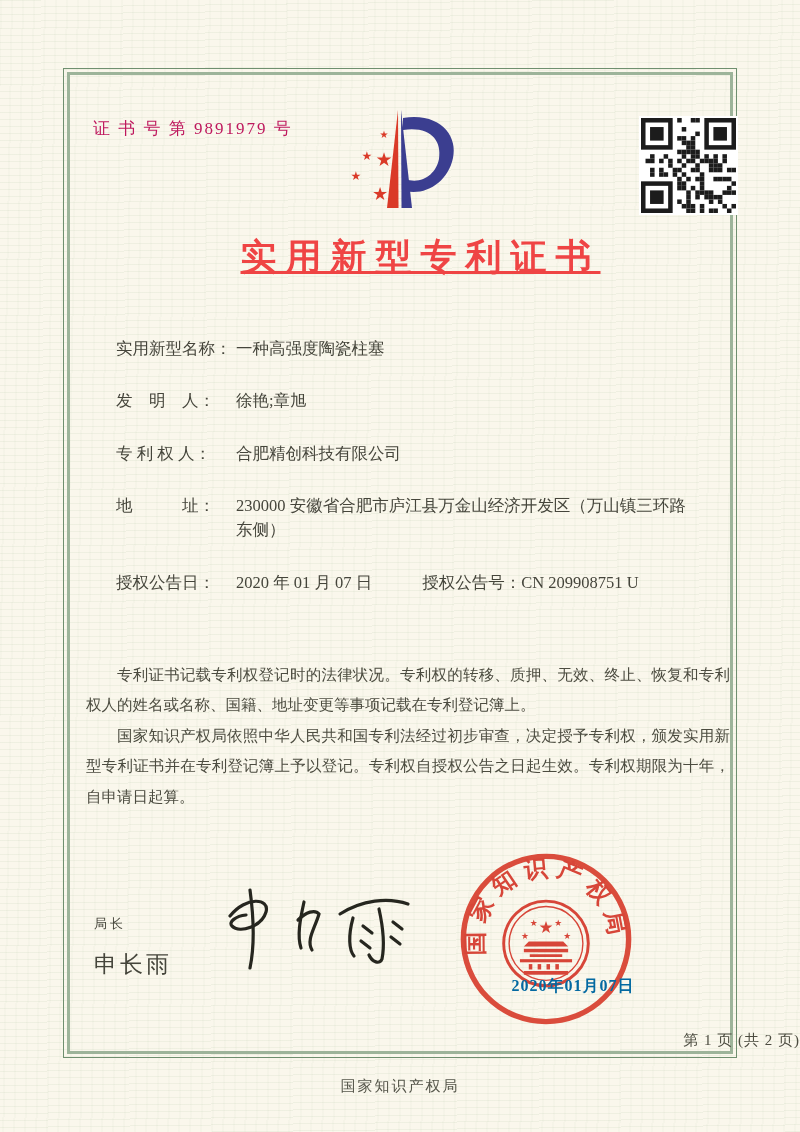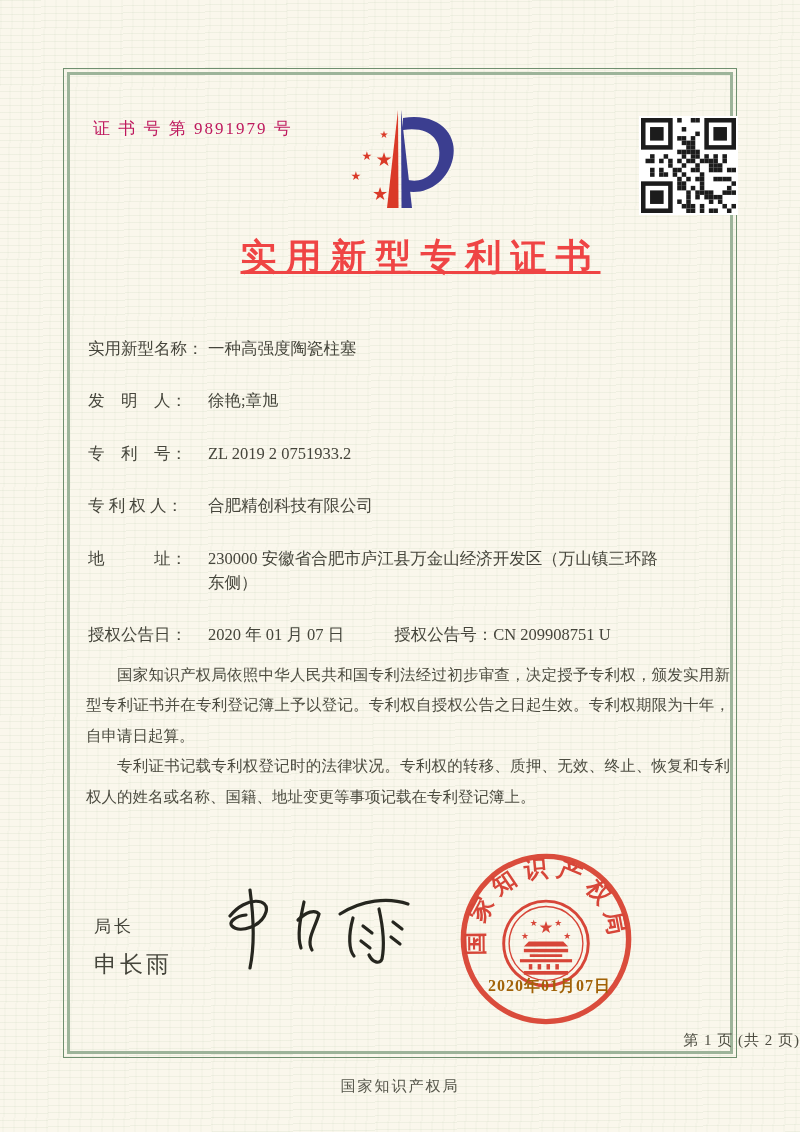--- a/index.html
+++ b/index.html
@@ -27,37 +27,37 @@
     font-size:17px; letter-spacing:2px; color:#be185d;
   }
   .logo { position:absolute; left:336px; top:102px; width:138px; height:130px; }
   .qr { position:absolute; left:639px; top:116px; width:99px; height:99px; background:#fff; padding:2px; }
   .title {
     position:absolute; left:16px; top:233px; width:100%;
     text-align:center; font-size:36px; font-weight:bold;
     letter-spacing:9px; color:#ef4444; text-indent:9px;text-decoration:underline;
   }
   .fields { position:absolute; left:88px; top:337px; width:640px; font-size:16.5px; }
-  .row { margin-bottom:28.5px; line-height:1.45; }
+  .row { margin-bottom:28.5px; line-height:1.45;margin-left:28px; }
   .row .lbl { display:inline-block; min-width:120px; vertical-align:top; }
   .row .val { vertical-align:top; }
   .val-block { display:inline-block; width:455px; vertical-align:top; }
   .pair2 { margin-left:46px; }
   .paragraphs {
     position:absolute; left:86px; top:660px; width:644px;
     font-size:15.5px; line-height:1.96; text-align:justify; color:#4c4c40;
   }
   .paragraphs p { text-indent:2em; }
-  .director-title { position:absolute; left:94px; top:915px; font-size:17px; letter-spacing:3px; }
+  .director-title { position:absolute; left:94px; top:915px; font-size:13px; letter-spacing:3px; }
   .director-name  { position:absolute; left:94px; top:949px; font-size:23px; letter-spacing:3px; }
   .signature { position:absolute; left:212px; top:882px; width:215px; height:95px; }
   .seal { position:absolute; left:455px; top:848px; width:182px; height:182px; opacity:0.93; }
   .seal-date {
-    position:absolute; left:488px; top:976px; width:170px; text-align:left;
-    font-size:16px; font-weight:bold; color:#a16207; letter-spacing:1px; z-index:3;
+    position:absolute; left:488px; top:976px; width:170px; text-align:center;
+    font-size:16px; font-weight:bold; color:#0369a1; letter-spacing:1px; z-index:3;
     font-family:"Liberation Serif","DejaVu Serif",serif;
   }
   .page-info { position:absolute; left:0; top:1031px; width:100%; text-align:right; font-size:15px; color:#4c4c40; letter-spacing:1px; }
   .back-note { position:absolute; left:0; top:1077px; width:100%; text-align:center; font-size:15px; color:#55564a; letter-spacing:2px; }
 </style>
 </head>
 <body>
 
 <div class="frame-outer">
   <div class="frame-inner"></div>
@@ -201,37 +201,34 @@
 <div class="title">实用新型专利证书</div>
 
 <div class="fields">
   <div class="row">
     <span class="lbl">实用新型名称：</span><span class="val">一种高强度陶瓷柱塞</span>
   </div>
   <div class="row">
     <span class="lbl">发　明　人：</span><span class="val">徐艳;章旭</span>
   </div>
   <div class="row">
-    <span class="lbl">专　利　号：</span><span class="val">ZL 2019 2 0751933.2</span>
-  </div>
-  <div class="row">
     <span class="lbl">专 利 权 人：</span><span class="val">合肥精创科技有限公司</span>
   </div>
   <div class="row">
     <span class="lbl">地　　　址：</span><span class="val val-block">230000 安徽省合肥市庐江县万金山经济开发区（万山镇三环路东侧）</span>
   </div>
   <div class="row">
     <span class="lbl">授权公告日：</span><span class="val">2020 年 01 月 07 日</span>
     <span class="pair2">授权公告号：</span><span class="val">CN 209908751 U</span>
   </div>
 </div>
 
 <div class="paragraphs">
+  <p>专利证书记载专利权登记时的法律状况。专利权的转移、质押、无效、终止、恢复和专利权人的姓名或名称、国籍、地址变更等事项记载在专利登记簿上。</p>
   <p>国家知识产权局依照中华人民共和国专利法经过初步审查，决定授予专利权，颁发实用新型专利证书并在专利登记簿上予以登记。专利权自授权公告之日起生效。专利权期限为十年，自申请日起算。</p>
-  <p>专利证书记载专利权登记时的法律状况。专利权的转移、质押、无效、终止、恢复和专利权人的姓名或名称、国籍、地址变更等事项记载在专利登记簿上。</p>
 </div>
 
 <div class="director-title">局长</div>
 <div class="director-name">申长雨</div>
 
 <svg class="signature" viewBox="0 0 215 95" fill="none" stroke="#26261f" stroke-width="3.2" stroke-linecap="round">
   <path d="M18,34 C34,14 58,16 54,30 C50,44 28,52 20,44 C16,40 24,34 34,33"></path>
   <path d="M38,8 C41,30 43,62 38,86"></path>
   <path d="M92,20 C88,38 85,54 89,66"></path>
   <path d="M86,38 C94,30 103,27 107,32 C103,46 94,58 100,68"></path>

